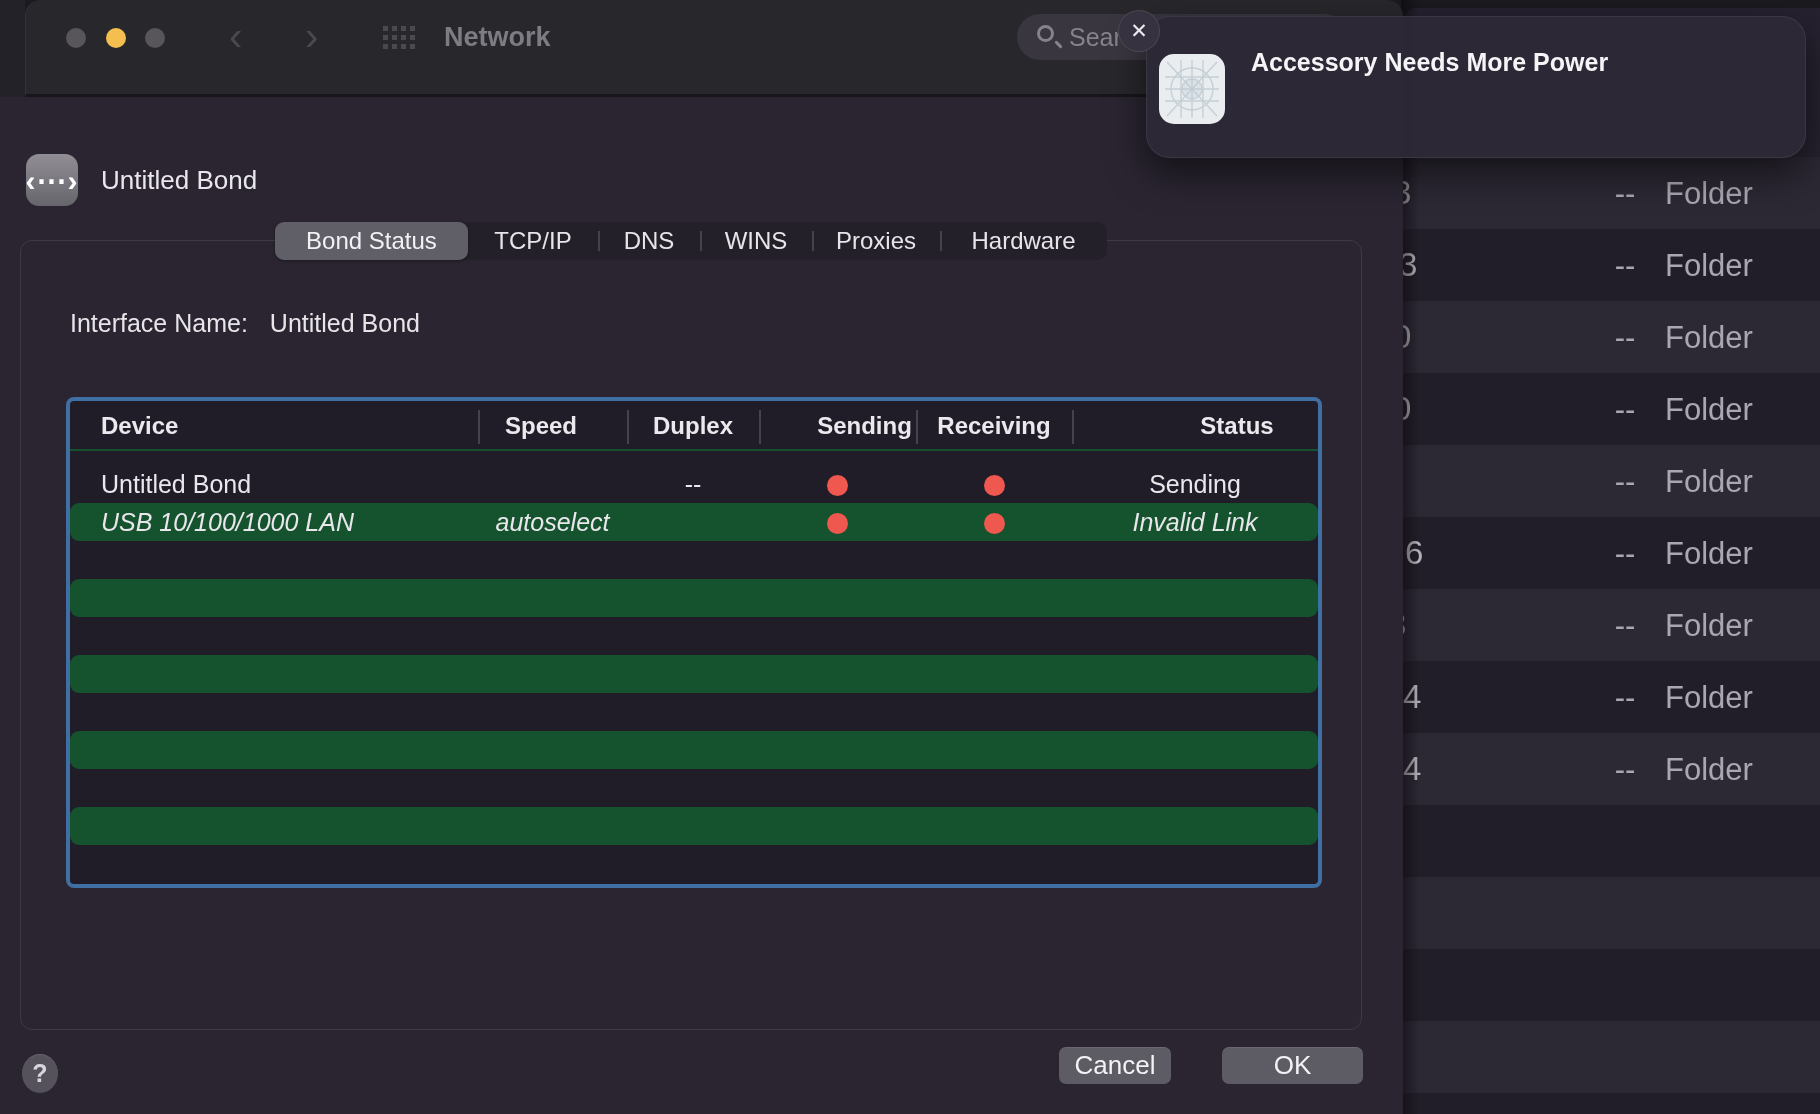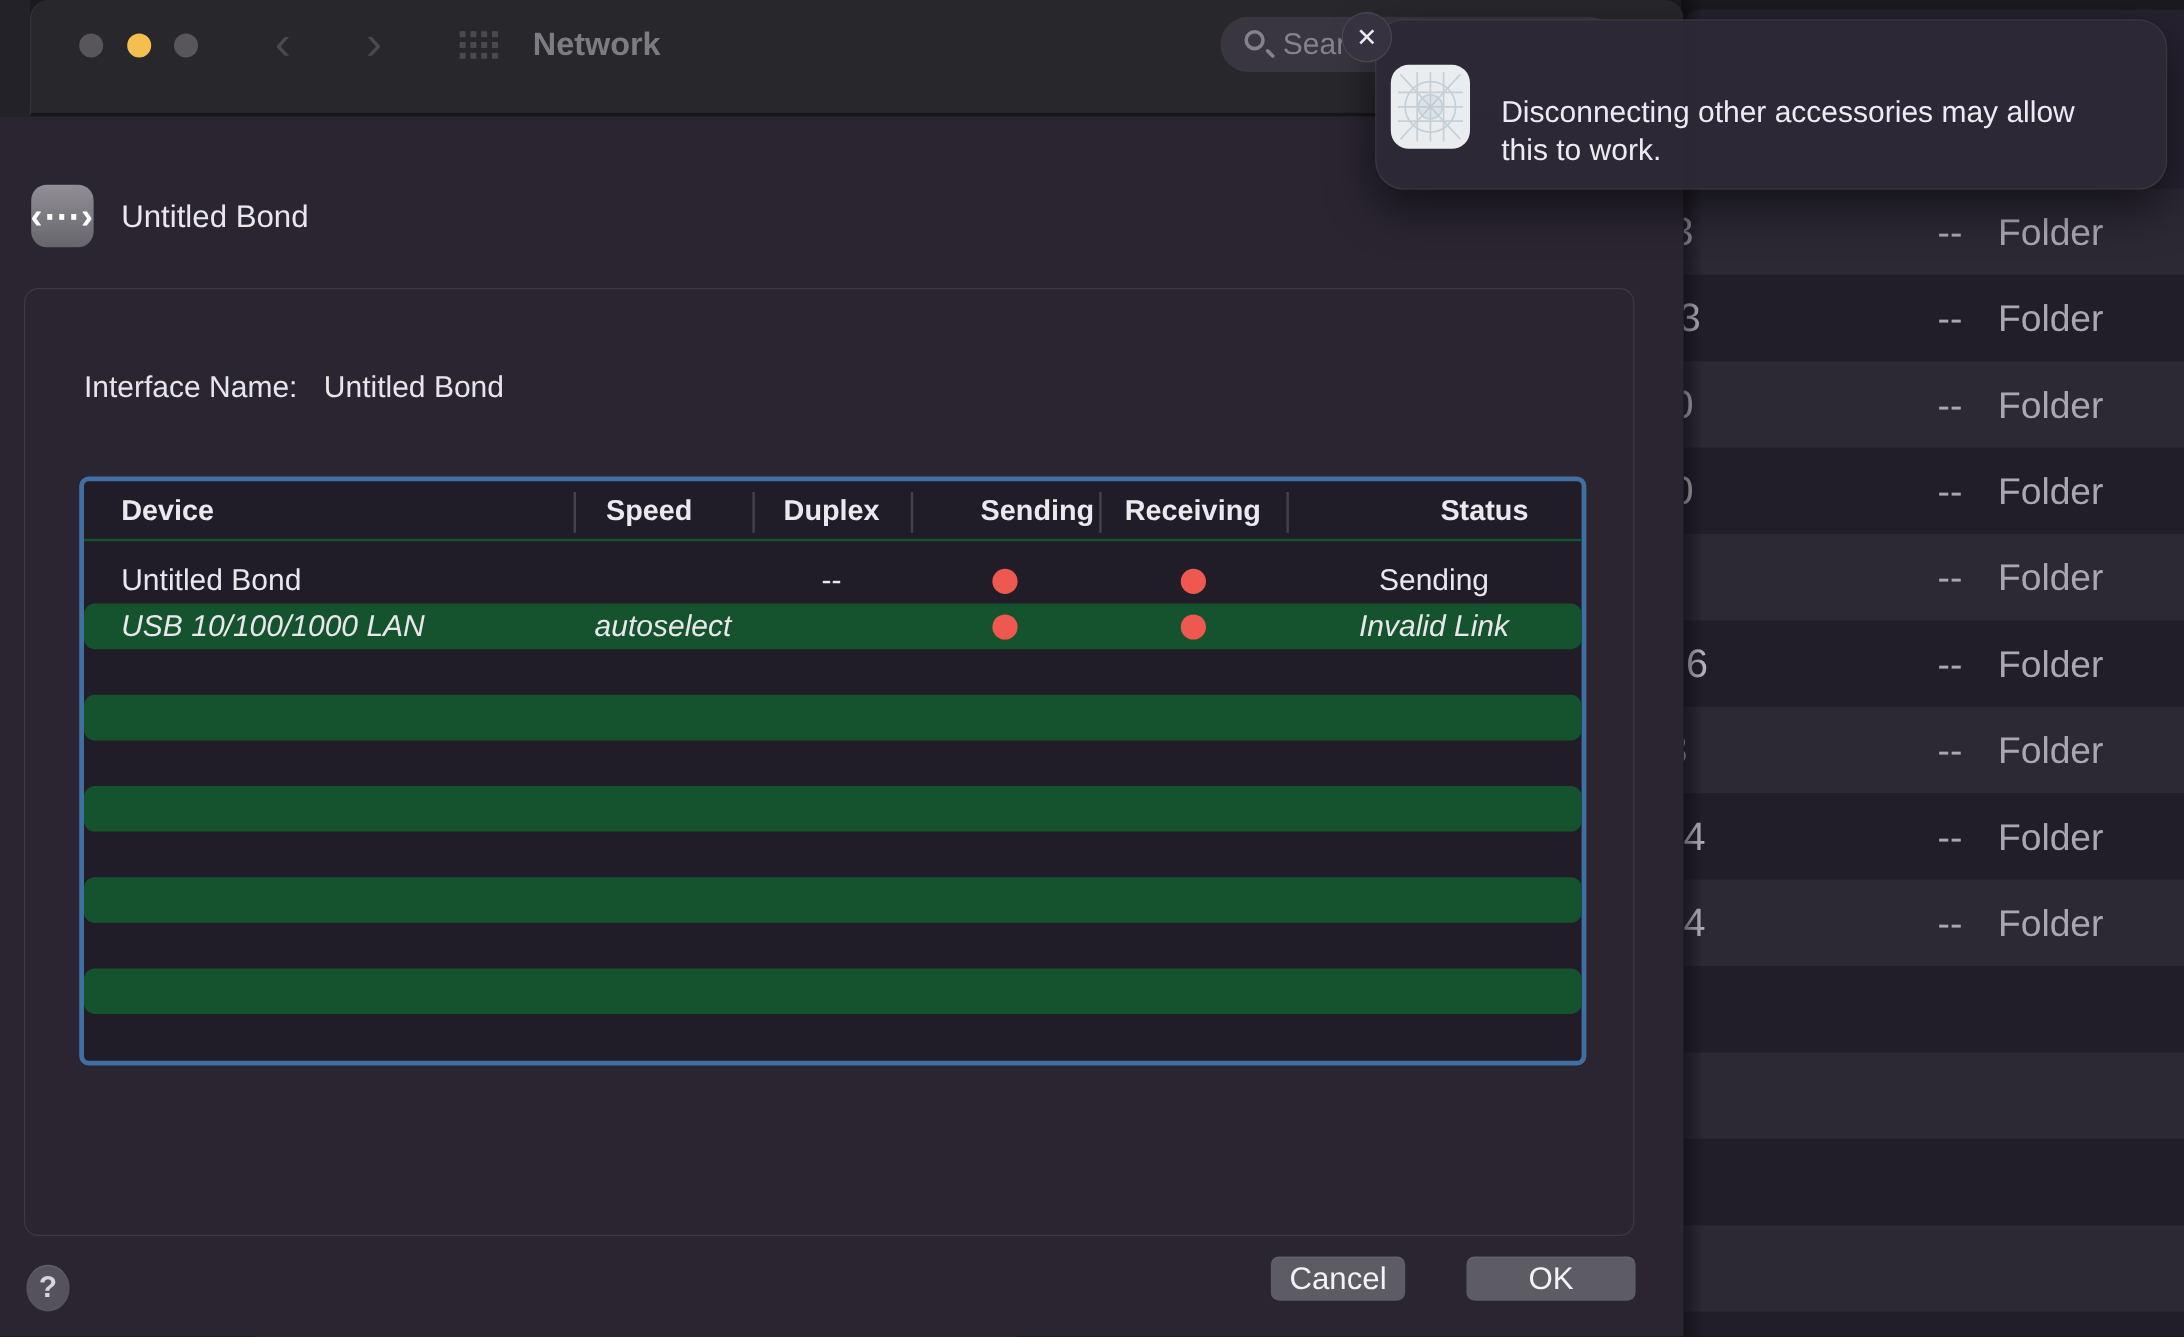--- a/index.html
+++ b/index.html
@@ -186,20 +186,32 @@
       <input id="search-input" class="abs" placeholder="Search" style="">
     </span>
   </div>
 
   <div id="sheet" class="abs">
     <div id="bond-icon" class="abs">‹⋯›</div>
     <div id="bond-title" class="abs">Untitled Bond</div>
 
     <div id="panel" class="abs"></div>
 
+    <div id="tabbar" class="abs">
+      <div class="tab sel" style="width:193px">Bond Status</div>
+      <div class="tab" style="width:130px">TCP/IP</div>
+      <div class="tab" style="width:102px">DNS</div>
+      <div class="tab" style="width:112px">WINS</div>
+      <div class="tab" style="width:128px">Proxies</div>
+      <div class="tab" style="width:167px">Hardware</div>
+      <div class="tabsep" style="left:323px"></div>
+      <div class="tabsep" style="left:425px"></div>
+      <div class="tabsep" style="left:537px"></div>
+      <div class="tabsep" style="left:665px"></div>
+    </div>
 
     <div id="iface-line" class="abs">
       <span>Interface Name:</span><b>Untitled Bond</b>
     </div>
 
     <div id="bond-table" class="abs">
       <div id="bt-head">
         <span class="hcell" style="left:0;width:408px;text-align:left;padding-left:31px">Device</span>
         <span class="hcell" style="left:408px;width:126px">Speed</span>
         <span class="hcell" style="left:557px;width:132px">Duplex</span>
@@ -259,16 +271,16 @@
           <line x1="6" y1="23" x2="60" y2="23"></line>
             <line x1="6" y1="35" x2="60" y2="35"></line>
             <line x1="6" y1="47" x2="60" y2="47"></line>
           <line x1="8" y1="8" x2="58" y2="62"></line>
             <line x1="58" y1="8" x2="8" y2="62"></line>
           <circle cx="33" cy="35" r="21"></circle>
             <circle cx="33" cy="35" r="10" fill="rgba(180,195,205,0.25)"></circle>
         </g>
       </svg>
     </div>
-    <div id="notif-body">Disconnecting other accessories may allow this to work.</div>
+    <div id="notif-title">Accessory Needs More Power</div>
   </div>
 
 </div>
 
 </body></html>

